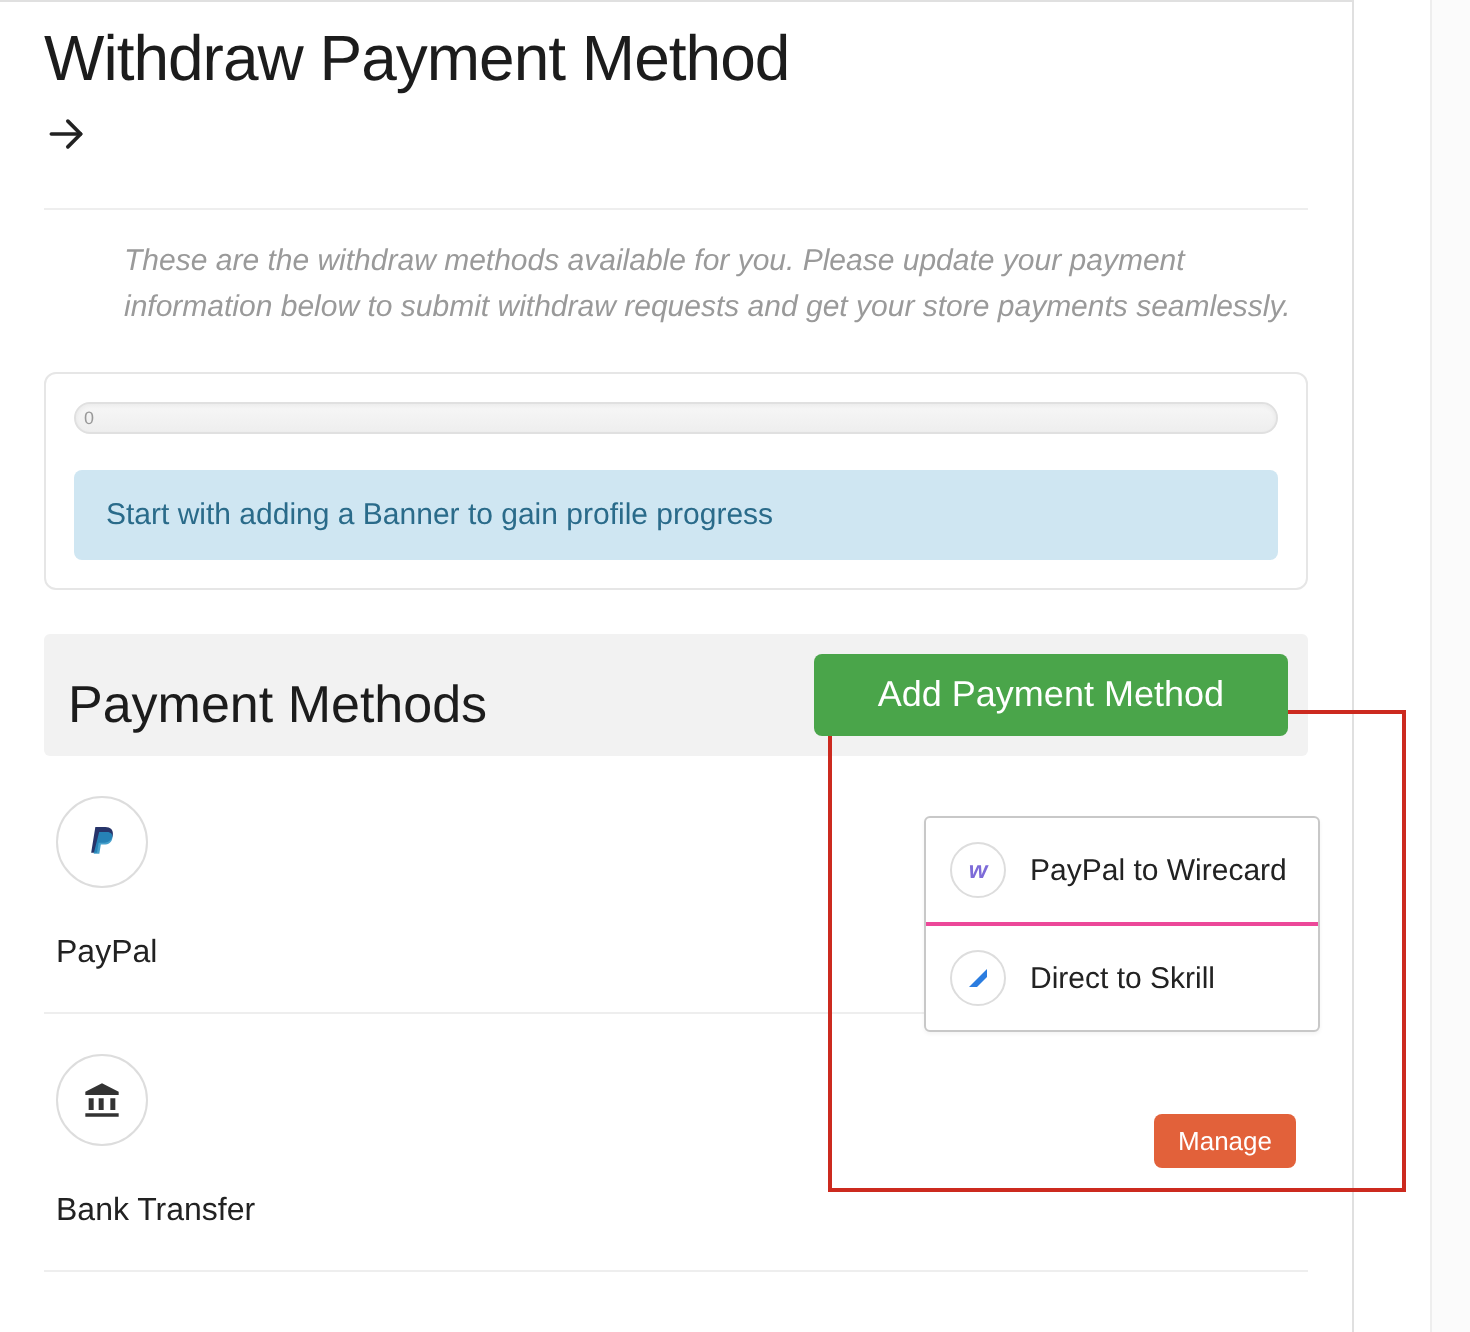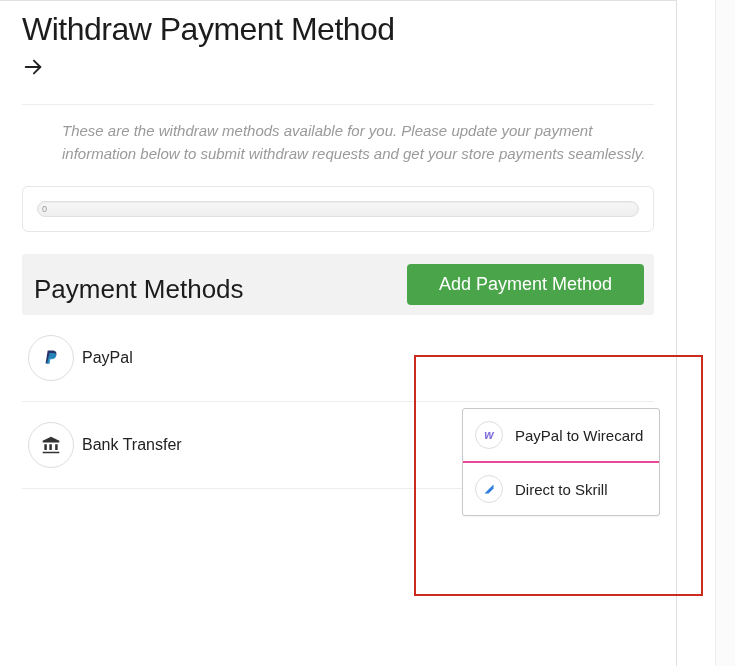--- a/index.html
+++ b/index.html
@@ -108,22 +108,22 @@
   .method-row {
     display: flex;
     align-items: center;
     justify-content: space-between;
     padding: 20px 6px 20px 6px;
     border-bottom: 1px solid #eee;
     position: relative;
   }
   .method-left {
     display: flex;
-    align-items: center;
-    gap: 8px;
+    gap: 24px;
+    flex-direction: column;
   }
   .method-icon {
     width: 46px;
     height: 46px;
     border: 1px solid #ddd;
     border-radius: 50%;
     display: flex;
     align-items: center;
     justify-content: center;
     color: #2b4b8f;
@@ -209,20 +209,21 @@
           </svg>
       </span>
     </a>
 
     <hr class="sep">
 
     <p class="intro">These are the withdraw methods available for you. Please update your payment information below to submit withdraw requests and get your store payments seamlessly.</p>
 
     <div class="progress-card">
       <div class="progress-bar">0</div>
+      <div class="info-banner">Start with adding a Banner to gain profile progress</div>
     </div>
 
     <div class="methods-header">
       <div class="methods-title">Payment Methods</div>
       <button class="add-btn">Add Payment Method</button>
     </div>
 
     <div class="method-row">
       <div class="method-left">
         <div class="method-icon">

